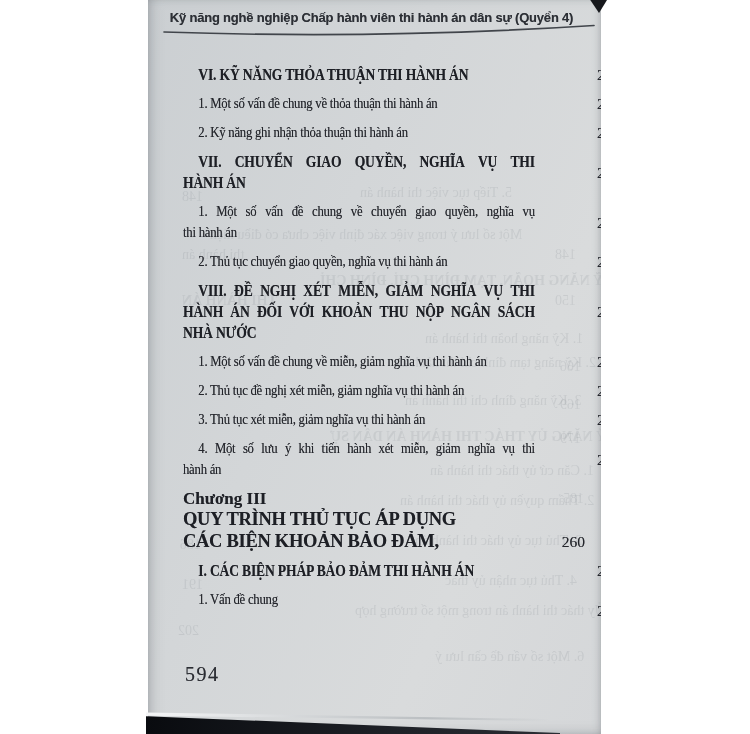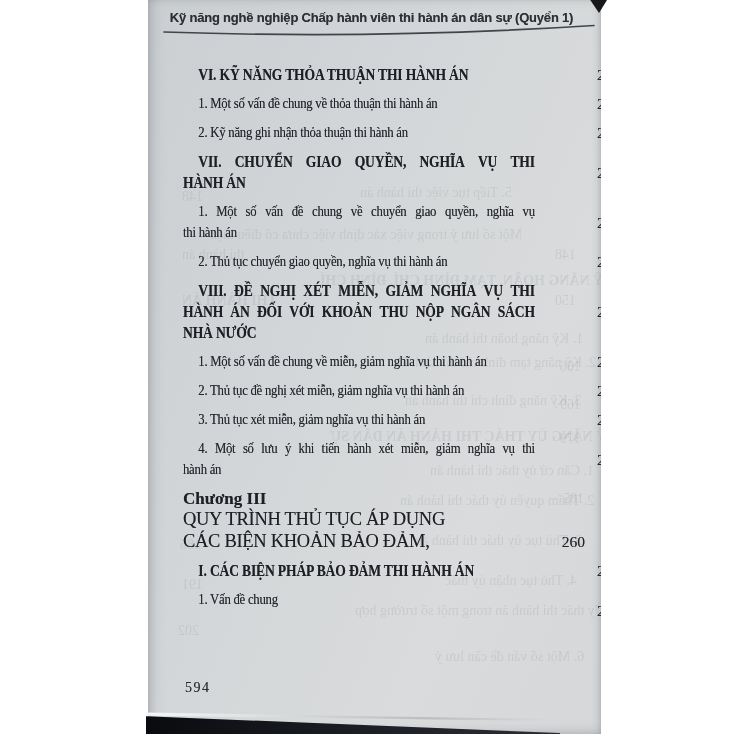--- a/index.html
+++ b/index.html
@@ -41,25 +41,25 @@
   .ln-justify{display:flex;justify-content:space-between;}
   .row.heading .ln{font-weight:bold;font-size:16px;letter-spacing:-.2px;color:#1d1f25;}
   .row-num{
     margin-left:auto;font-size:15.5px;line-height:21px;color:#24262c;
     text-shadow:0 0 .5px rgba(36,38,44,.55);
   }
   
   .chapter{display:flex;align-items:flex-end;margin-bottom:8px;}
   .chap-col{width:352px;text-align:left;color:#1d1f25;}
   .chap-kicker{font-size:17px;font-weight:bold;line-height:21px;text-shadow:0 0 .6px rgba(29,31,37,.5);}
-  .chap-line{font-size:18.5px;font-weight:normal;line-height:21.5px;letter-spacing:-.3px;white-space:nowrap;text-shadow:0 0 .6px rgba(29,31,37,.5);}
+  .chap-line{font-size:18.5px;font-weight:bold;line-height:21.5px;letter-spacing:-.3px;white-space:nowrap;text-shadow:0 0 .6px rgba(29,31,37,.5);}
   #rows2 .row:last-child .row-num{transform:translateY(11px);}
   
   .folio{
-    position:absolute;left:37px;top:680px;z-index:2;font-size:14px;letter-spacing:1.5px;
+    position:absolute;left:37px;top:663px;z-index:2;font-size:20px;letter-spacing:1.5px;
     color:#2a2c32;text-shadow:0 0 .5px rgba(42,44,50,.5);
   }
   
   .corner-curl{
     position:absolute;left:588px;top:0;width:19px;height:13px;background:#16181c;
     clip-path:polygon(12% 0,100% 0,58% 100%);z-index:3;
   }
   .desk-edge-highlight{
     position:absolute;left:146px;top:707px;width:404px;height:14px;z-index:3;
     background:linear-gradient(to right,#f4f5f6,#babec1 70%,rgba(186,190,193,0));
@@ -98,21 +98,21 @@
         <span class="ghost" style="left: 415px; top: 490px; font-size: 14px;">185</span>
         <span class="ghost" style="left: 267px; top: 532px; font-size: 14px;">3. Thủ tục ủy thác thi hành án</span>
         <span class="ghost" style="left: 32px; top: 536px; font-size: 14px;">186</span>
         <span class="ghost" style="left: 297px; top: 572px; font-size: 14px;">4. Thủ tục nhận ủy thác</span>
         <span class="ghost" style="left: 34px; top: 576px; font-size: 14px;">191</span>
         <span class="ghost" style="left: 207px; top: 602px; font-size: 14px;">5. Ủy thác thi hành án trong một số trường hợp</span>
         <span class="ghost" style="left: 30px; top: 622px; font-size: 14px;">202</span>
         <span class="ghost" style="left: 287px; top: 648px; font-size: 14px;">6. Một số vấn đề cần lưu ý</span>
       </div>
 
-    <div class="running-head">Kỹ năng nghề nghiệp Chấp hành viên thi hành án dân sự (Quyển 1)</div>
+    <div class="running-head">Kỹ năng nghề nghiệp Chấp hành viên thi hành án dân sự (Quyển 4)</div>
 
     <svg class="head-rule" width="446" height="22" viewBox="0 0 446 22">
       <path d="M10,10 Q224,17.5 440,3.5" stroke="#41454b" stroke-width="1.7" fill="none" stroke-linecap="round"></path>
     </svg>
 
     <div class="toc">
       <div id="rows1">
           <div class="row heading">
             <div class="row-text">
               <div class="ln ln-first">VI. KỸ NĂNG THỎA THUẬN THI HÀNH ÁN</div>

